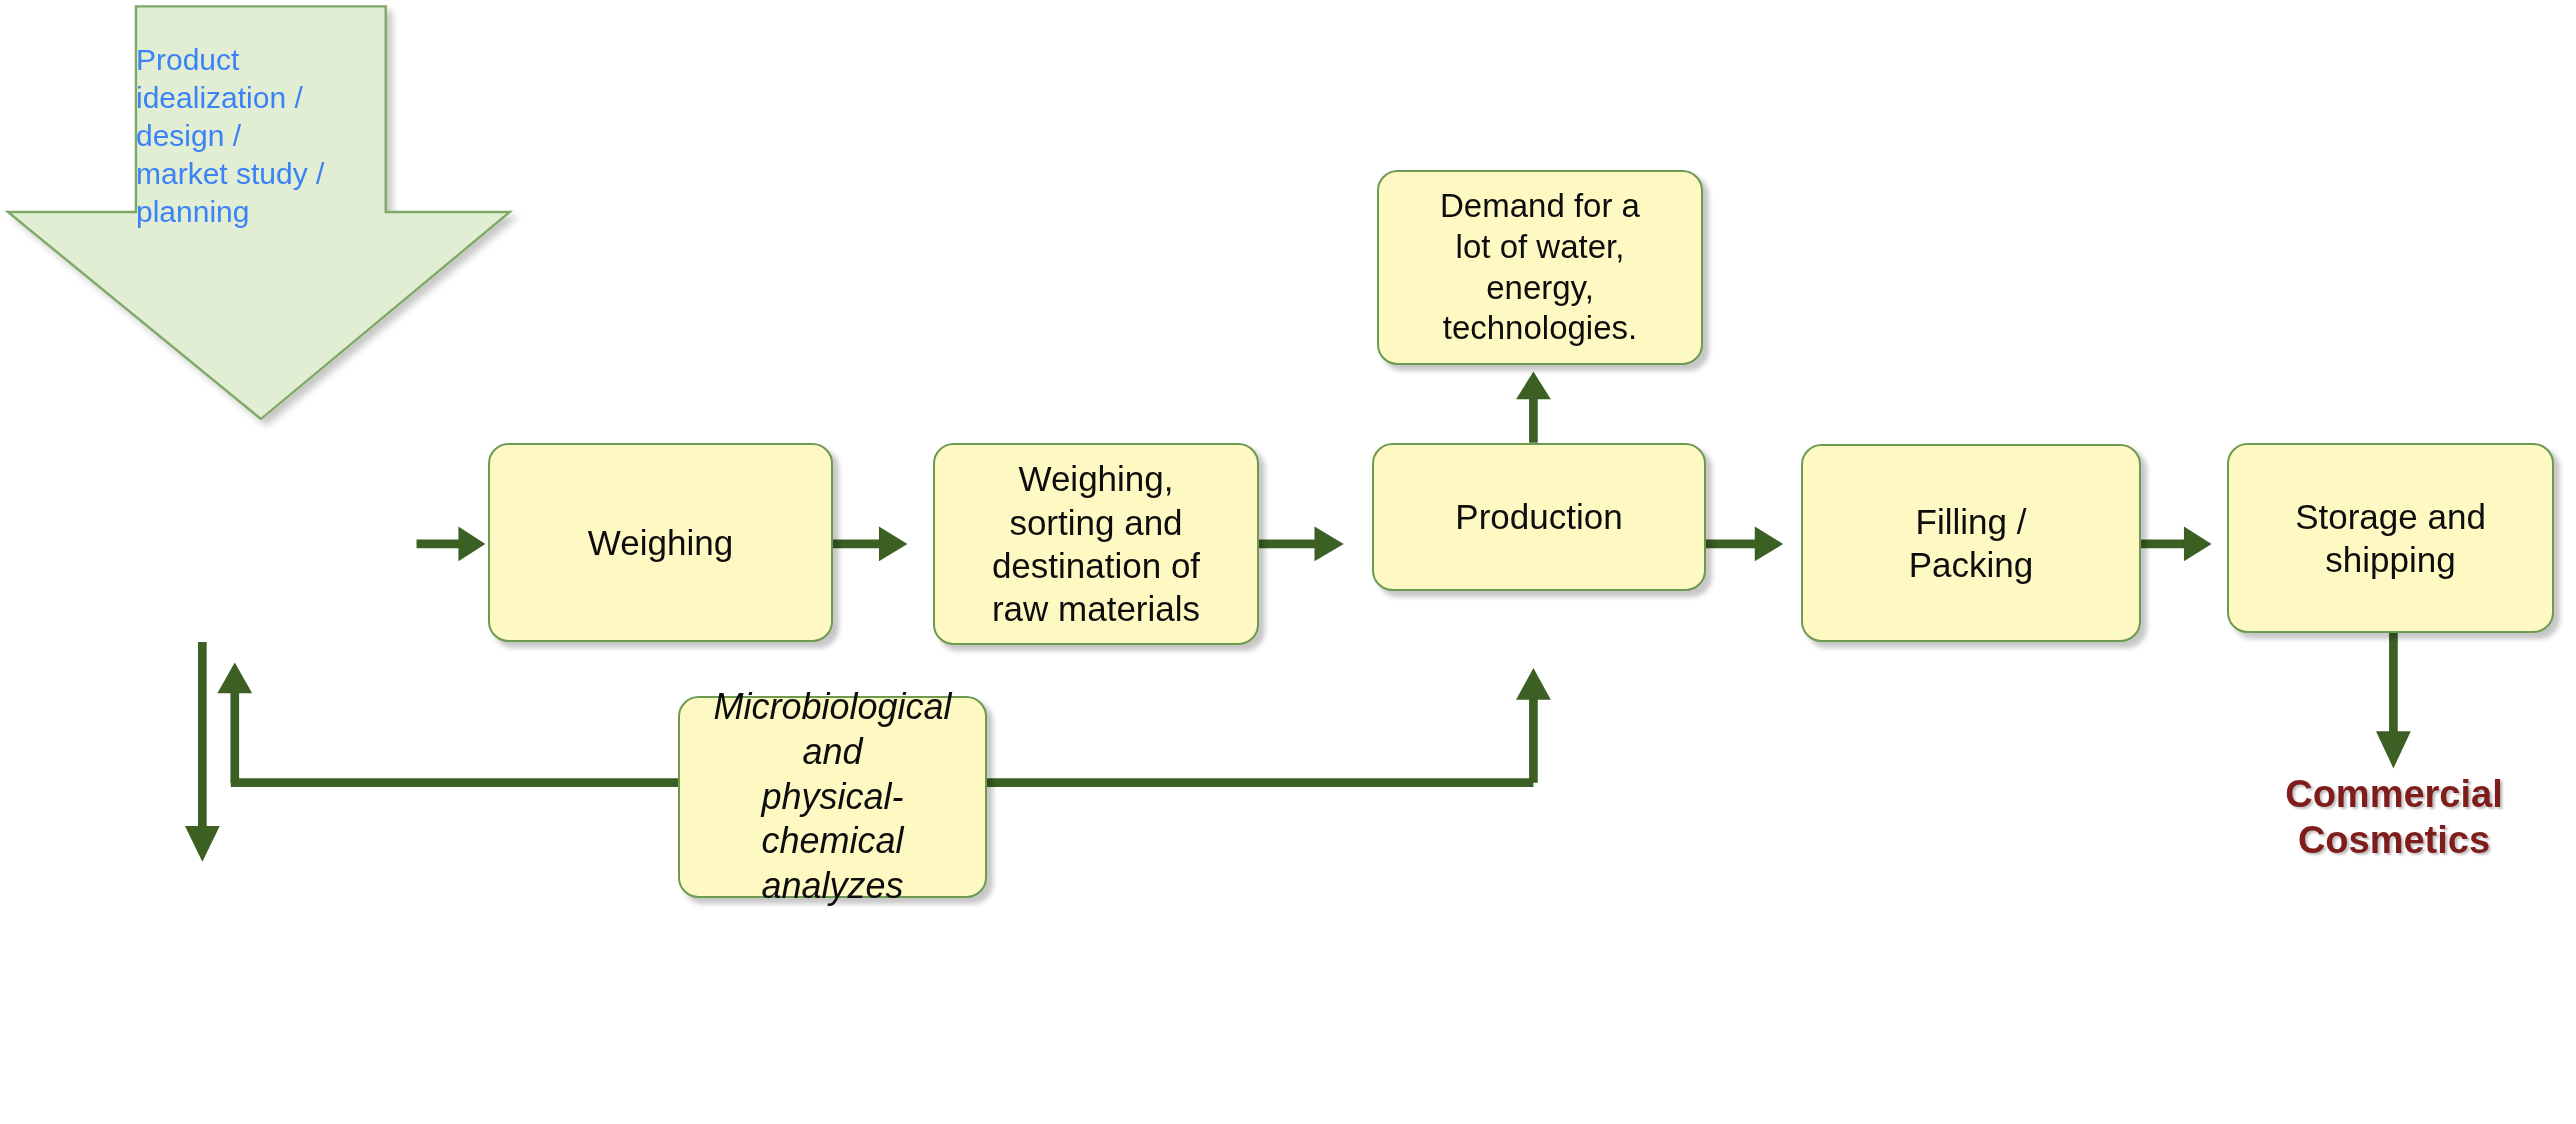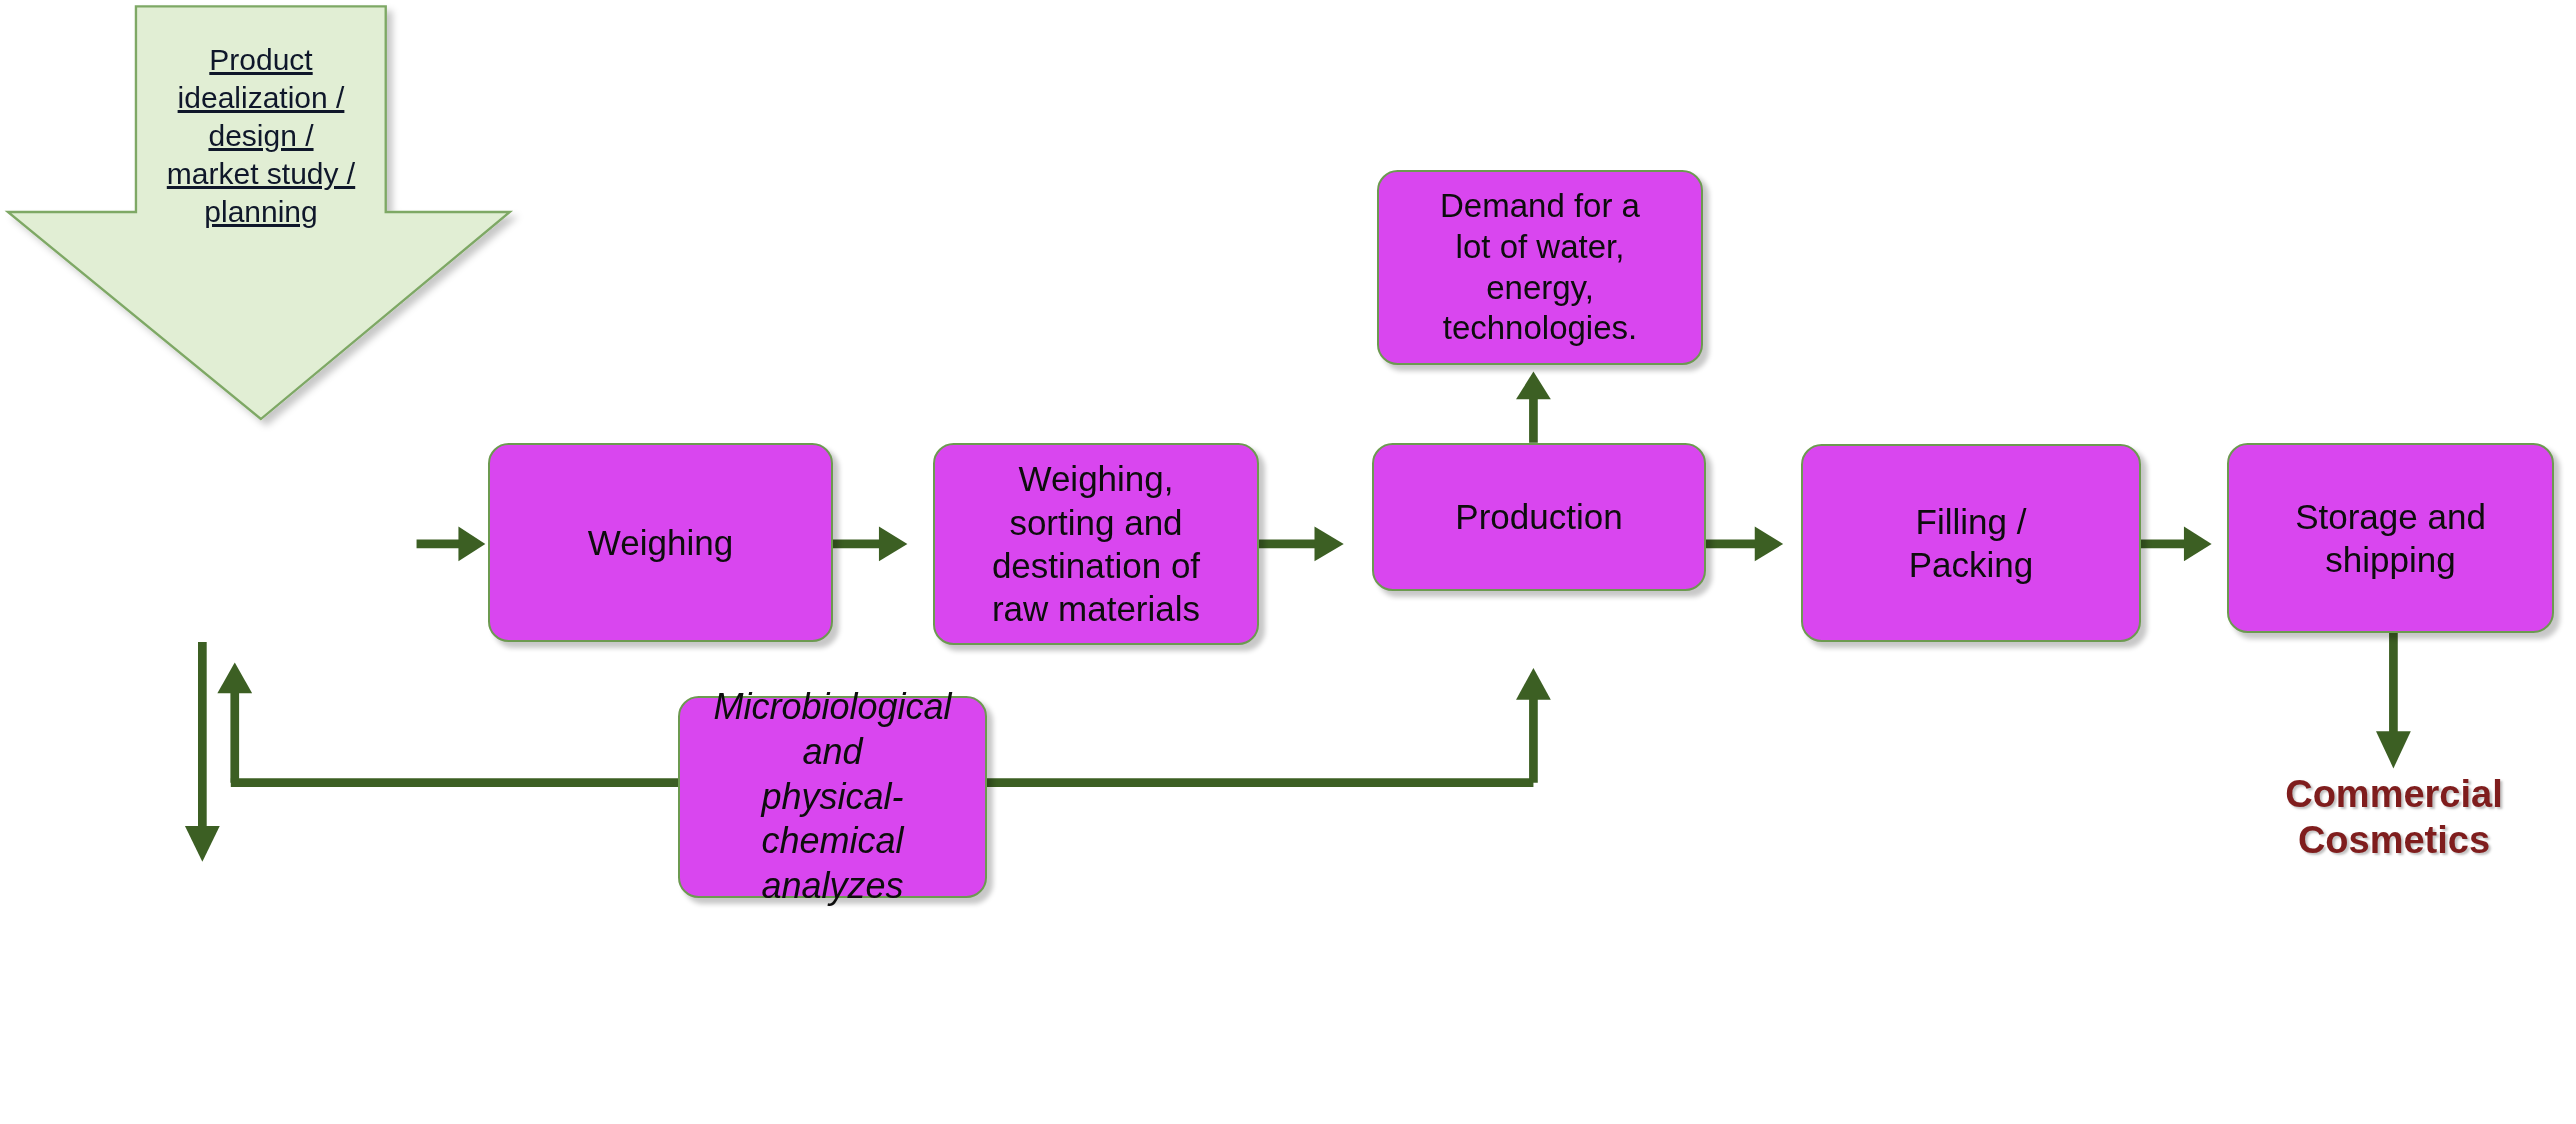--- a/index.html
+++ b/index.html
@@ -21,21 +21,21 @@
   svg#flow-svg {
     position: absolute;
     top: 0;
     left: 0;
     width: 2576px;
     height: 1125px;
   }
   .node-box {
     position: absolute;
     box-sizing: border-box;
-    background: #d946ef;
+    background: #fef9c3;
     border: 2.4px solid #6c9a50;
     border-radius: 20.6px;
     box-shadow: 5.5px 5.5px 5.5px rgba(0,0,0,0.22);
     display: flex;
     align-items: center;
     justify-content: center;
     text-align: center;
     color: #0d0d0d;
     font-size: 35px;
     line-height: 1.24;
@@ -50,26 +50,24 @@
     text-align: center;
     font-weight: bold;
     font-size: 38px;
     line-height: 1.22;
     color: #7f1d1d;
     white-space: pre-line;
     text-shadow: 2.4px 2.4px 2.4px rgba(0,0,0,0.25);
   }
   .arrow-block-text {
     position: absolute;
-    text-align: center;
     font-size: 30px;
     line-height: 1.27;
-    color: #0f172a;
+    color: #3b82f6;
     white-space: pre-line;
-    text-decoration: underline;
   }
 </style>
 </head>
 <body>
 
 <div id="diagram-root">
 
   <svg id="flow-svg" viewBox="0 0 3259 1423">
     <defs>
       <filter id="softshadow" x="-40%" y="-40%" width="200%" height="200%">

